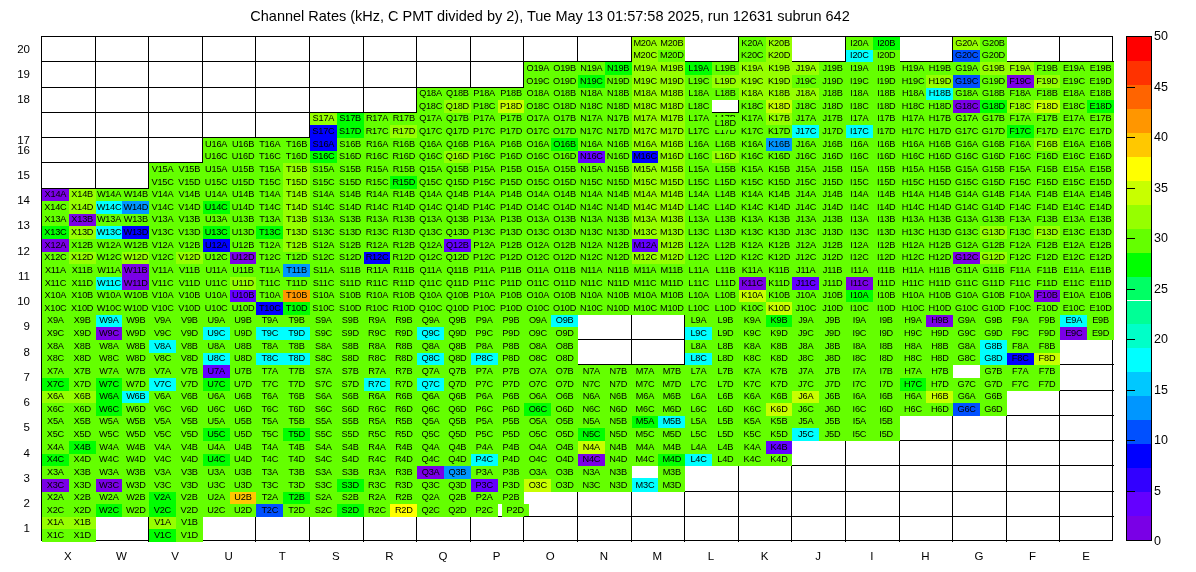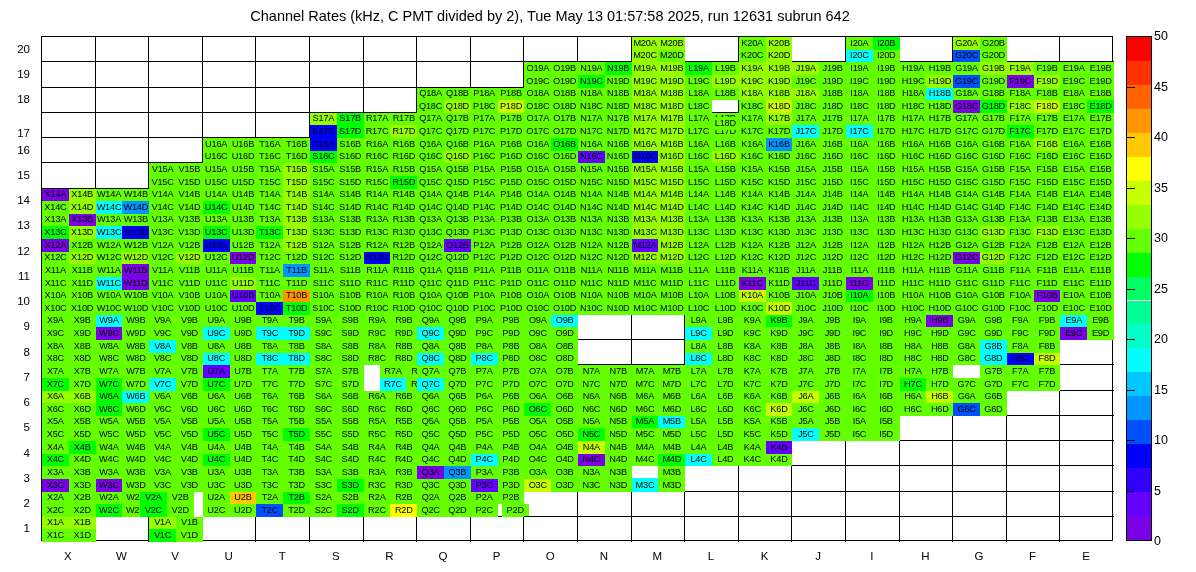--- a/index.html
+++ b/index.html
@@ -34,21 +34,21 @@
     <div class="ylab" style="top: 340.875px;">7</div>
     <div class="ylab" style="top: 315.625px;">8</div>
     <div class="ylab" style="top: 290.375px;">9</div>
     <div class="ylab" style="top: 265.125px;">10</div>
     <div class="ylab" style="top: 239.875px;">11</div>
     <div class="ylab" style="top: 214.625px;">12</div>
     <div class="ylab" style="top: 189.375px;">13</div>
     <div class="ylab" style="top: 164.125px;">14</div>
     <div class="ylab" style="top: 138.875px;">15</div>
     <div class="ylab" style="top: 113.625px;">16</div>
-    <div class="ylab" style="top: 97px;">17</div>
+    <div class="ylab" style="top: 104px;">17</div>
     <div class="ylab" style="top: 63.125px;">18</div>
     <div class="ylab" style="top: 37.875px;">19</div>
     <div class="ylab" style="top: 12.625px;">20</div>
   </div>
 <div id="plot">
     <div class="cell" style="left: 0px; top: 479.75px; width: 53.6px; height: 25.25px; border-bottom: none;">
       <div class="sub" style="left: 0px; top: 0px; width: 26.8px; height: 12.625px; background: rgb(150, 255, 0);">X1A</div>
       <div class="sub" style="left: 26.8px; top: 0px; width: 26.8px; height: 12.625px; background: rgb(150, 255, 0);">X1B</div>
       <div class="sub" style="left: 0px; top: 12.625px; width: 26.8px; height: 12.625px; background: rgb(100, 255, 0);">X1C</div>
       <div class="sub" style="left: 26.8px; top: 12.625px; width: 26.8px; height: 12.625px; background: rgb(100, 255, 0);">X1D</div>
@@ -221,21 +221,21 @@
     <div class="cell" style="left: 53.6px; top: 75.75px; width: 53.6px; height: 25.25px;"></div>
     <div class="cell" style="left: 53.6px; top: 50.5px; width: 53.6px; height: 25.25px;"></div>
     <div class="cell" style="left: 53.6px; top: 25.25px; width: 53.6px; height: 25.25px;"></div>
     <div class="cell" style="left: 53.6px; top: 0px; width: 53.6px; height: 25.25px;"></div>
     <div class="cell" style="left: 107.2px; top: 479.75px; width: 53.6px; height: 25.25px; border-bottom: none;">
       <div class="sub" style="left: 0px; top: 0px; width: 26.8px; height: 12.625px; background: rgb(150, 255, 0);">V1A</div>
       <div class="sub" style="left: 26.8px; top: 0px; width: 26.8px; height: 12.625px; background: rgb(100, 255, 0);">V1B</div>
       <div class="sub" style="left: 0px; top: 12.625px; width: 26.8px; height: 12.625px; background: rgb(0, 255, 0);">V1C</div>
       <div class="sub" style="left: 26.8px; top: 12.625px; width: 26.8px; height: 12.625px; background: rgb(100, 255, 0);">V1D</div>
     </div>
-    <div class="cell" style="left: 98px; top: 454.5px; width: 53.6px; height: 25.25px;">
+    <div class="cell" style="left: 107px; top: 454.5px; width: 53.6px; height: 25.25px;">
       <div class="sub" style="left: 0px; top: 0px; width: 26.8px; height: 12.625px; background: rgb(0, 255, 0);">V2A</div>
       <div class="sub" style="left: 26.8px; top: 0px; width: 26.8px; height: 12.625px; background: rgb(100, 255, 0);">V2B</div>
       <div class="sub" style="left: 0px; top: 12.625px; width: 26.8px; height: 12.625px; background: rgb(0, 255, 0);">V2C</div>
       <div class="sub" style="left: 26.8px; top: 12.625px; width: 26.8px; height: 12.625px; background: rgb(100, 255, 0);">V2D</div>
     </div>
     <div class="cell" style="left: 107.2px; top: 429.25px; width: 53.6px; height: 25.25px;">
       <div class="sub" style="left: 0px; top: 0px; width: 26.8px; height: 12.625px; background: rgb(100, 255, 0);">V3A</div>
       <div class="sub" style="left: 26.8px; top: 0px; width: 26.8px; height: 12.625px; background: rgb(100, 255, 0);">V3B</div>
       <div class="sub" style="left: 0px; top: 12.625px; width: 26.8px; height: 12.625px; background: rgb(100, 255, 0);">V3C</div>
       <div class="sub" style="left: 26.8px; top: 12.625px; width: 26.8px; height: 12.625px; background: rgb(100, 255, 0);">V3D</div>
@@ -631,21 +631,21 @@
       <div class="sub" style="left: 26.8px; top: 0px; width: 26.8px; height: 12.625px; background: rgb(100, 255, 0);">R5B</div>
       <div class="sub" style="left: 0px; top: 12.625px; width: 26.8px; height: 12.625px; background: rgb(100, 255, 0);">R5C</div>
       <div class="sub" style="left: 26.8px; top: 12.625px; width: 26.8px; height: 12.625px; background: rgb(100, 255, 0);">R5D</div>
     </div>
     <div class="cell" style="left: 321.6px; top: 353.5px; width: 53.6px; height: 25.25px;">
       <div class="sub" style="left: 0px; top: 0px; width: 26.8px; height: 12.625px; background: rgb(100, 255, 0);">R6A</div>
       <div class="sub" style="left: 26.8px; top: 0px; width: 26.8px; height: 12.625px; background: rgb(100, 255, 0);">R6B</div>
       <div class="sub" style="left: 0px; top: 12.625px; width: 26.8px; height: 12.625px; background: rgb(100, 255, 0);">R6C</div>
       <div class="sub" style="left: 26.8px; top: 12.625px; width: 26.8px; height: 12.625px; background: rgb(100, 255, 0);">R6D</div>
     </div>
-    <div class="cell" style="left: 321.6px; top: 328.25px; width: 53.6px; height: 25.25px; margin-left: 16px;">
+    <div class="cell" style="left: 321.6px; top: 328.25px; width: 53.6px; height: 25.25px;">
       <div class="sub" style="left: 0px; top: 0px; width: 26.8px; height: 12.625px; background: rgb(100, 255, 0);">R7A</div>
       <div class="sub" style="left: 26.8px; top: 0px; width: 26.8px; height: 12.625px; background: rgb(100, 255, 0);">R7B</div>
       <div class="sub" style="left: 0px; top: 12.625px; width: 26.8px; height: 12.625px; background: rgb(0, 255, 255);">R7C</div>
       <div class="sub" style="left: 26.8px; top: 12.625px; width: 26.8px; height: 12.625px; background: rgb(100, 255, 0);">R7D</div>
     </div>
     <div class="cell" style="left: 321.6px; top: 303px; width: 53.6px; height: 25.25px;">
       <div class="sub" style="left: 0px; top: 0px; width: 26.8px; height: 12.625px; background: rgb(100, 255, 0);">R8A</div>
       <div class="sub" style="left: 26.8px; top: 0px; width: 26.8px; height: 12.625px; background: rgb(100, 255, 0);">R8B</div>
       <div class="sub" style="left: 0px; top: 12.625px; width: 26.8px; height: 12.625px; background: rgb(100, 255, 0);">R8C</div>
       <div class="sub" style="left: 26.8px; top: 12.625px; width: 26.8px; height: 12.625px; background: rgb(100, 255, 0);">R8D</div>

